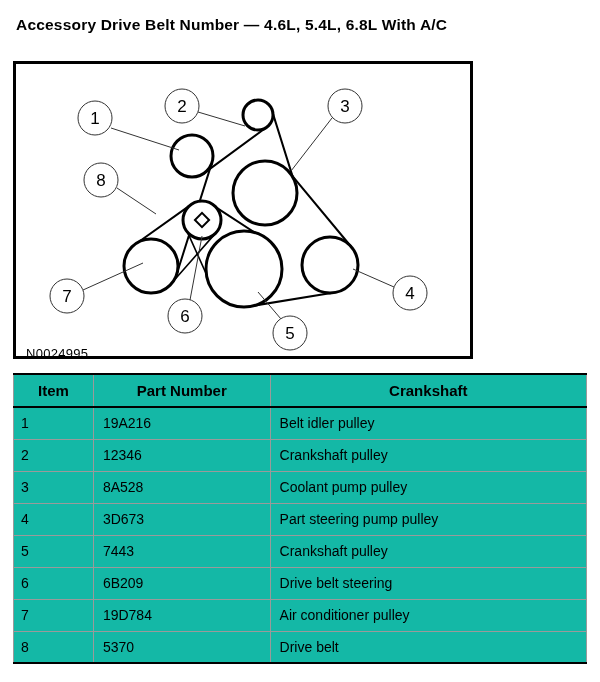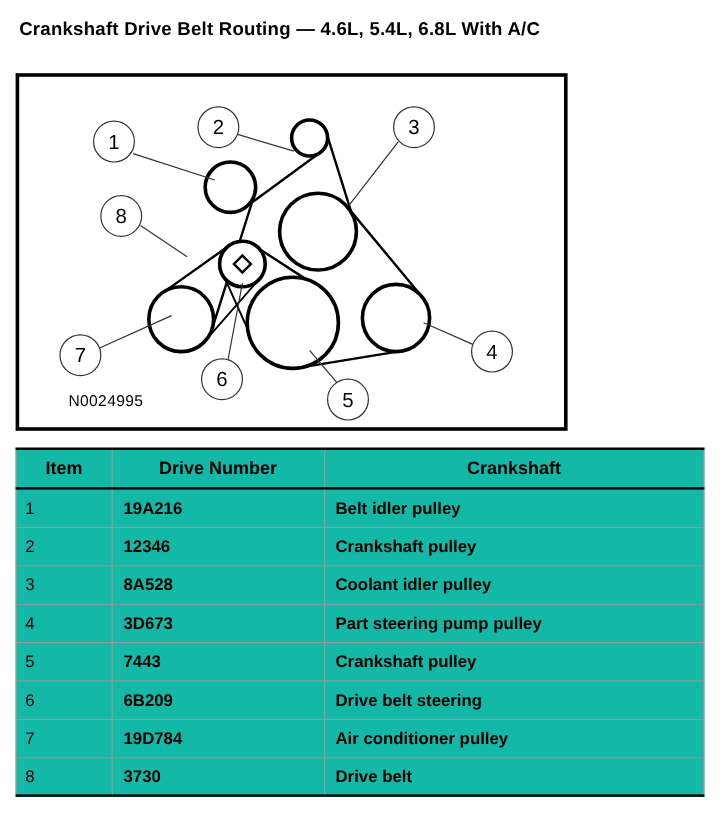--- a/index.html
+++ b/index.html
@@ -24,24 +24,23 @@
     position:absolute;
     left:13px; top:61px;
     width:460px; height:298px;
     border:3px solid #000;
     background:#fff;
     box-sizing:border-box;
   }
   #diagram-svg{display:block;width:100%;height:100%;}
   #figure-id{
     position:absolute;
-    left:26px; top:326px;
+    left:26px; top:346px;
     font-size:13px;
     letter-spacing:0.3px;
-    margin-left:31px;
   }
   #parts-table{
     position:absolute;
     left:13px; top:373px;
     width:574px;
     border-collapse:collapse;
     background:#14b8a6;
   }
   #parts-table th, #parts-table td{
     border:1px solid #9a9a9a;
@@ -62,27 +61,27 @@
     padding-left:7px;
     vertical-align:middle;
   }
   #parts-table tbody tr:last-child td{
     border-bottom:2px solid #000;
   }
   .col-item{width:80px;}
   .col-part{width:177px;}
   .col-desc{width:317px;}
   .cell-item{}
-  .cell-part{padding-left:9px !important;font-weight:bold;}
-  .cell-desc{padding-left:9px !important;font-weight:bold;}
+  .cell-part{padding-left:9px !important;}
+  .cell-desc{padding-left:9px !important;}
 </style>
 </head>
 <body>
 
-<div id="page-title">Crankshaft Drive Belt Routing — 4.6L, 5.4L, 6.8L With A/C</div>
+<div id="page-title">Accessory Drive Belt Number — 4.6L, 5.4L, 6.8L With A/C</div>
 
 <div id="diagram-frame">
   <svg id="diagram-svg" viewBox="0 0 454 292" xmlns="http://www.w3.org/2000/svg">
     <g id="belt-path-group">
         <line x1="256.9399580974544" y1="49.65923452971563" x2="280.8719106079027" y2="126.13970033006001" stroke="#000000" stroke-width="2" stroke-linecap="round"></line>
         <line x1="272.75257731958766" y1="107.55670103092784" x2="334.78350515463916" y2="182.23711340206185" stroke="#000000" stroke-width="2" stroke-linecap="round"></line>
         <line x1="315.3009191818691" y1="228.96976241018584" x2="229.76553317539378" y2="242.9589632709665" stroke="#000000" stroke-width="2" stroke-linecap="round"></line>
         <line x1="256.85175088988126" y1="180.2699278086732" x2="200.42587544494063" y2="143.6349639043366" stroke="#000000" stroke-width="2" stroke-linecap="round"></line>
         <line x1="173.27439336472548" y1="141.89117525219564" x2="116.91624320250462" y2="181.95061746364644" stroke="#000000" stroke-width="2" stroke-linecap="round"></line>
         <line x1="160.29974145115128" y1="211.42990363179274" x2="195.67757668422877" y2="99.33436949139436" stroke="#000000" stroke-width="2" stroke-linecap="round"></line>
@@ -151,39 +150,39 @@
 
 <table id="parts-table">
   <colgroup>
     <col class="col-item">
       <col class="col-part">
       <col class="col-desc">
   </colgroup>
   <thead>
     <tr>
       <th>Item</th>
-      <th>Drive Number</th>
+      <th>Part Number</th>
       <th>Crankshaft</th>
     </tr>
   </thead>
   <tbody id="parts-table-body">
       <tr>
         <td class="cell-item">1</td>
         <td class="cell-part">19A216</td>
         <td class="cell-desc">Belt idler pulley</td>
       </tr>
       <tr>
         <td class="cell-item">2</td>
         <td class="cell-part">12346</td>
         <td class="cell-desc">Crankshaft pulley</td>
       </tr>
       <tr>
         <td class="cell-item">3</td>
         <td class="cell-part">8A528</td>
-        <td class="cell-desc">Coolant idler pulley</td>
+        <td class="cell-desc">Coolant pump pulley</td>
       </tr>
       <tr>
         <td class="cell-item">4</td>
         <td class="cell-part">3D673</td>
         <td class="cell-desc">Part steering pump pulley</td>
       </tr>
       <tr>
         <td class="cell-item">5</td>
         <td class="cell-part">7443</td>
         <td class="cell-desc">Crankshaft pulley</td>
@@ -193,17 +192,17 @@
         <td class="cell-part">6B209</td>
         <td class="cell-desc">Drive belt steering</td>
       </tr>
       <tr>
         <td class="cell-item">7</td>
         <td class="cell-part">19D784</td>
         <td class="cell-desc">Air conditioner pulley</td>
       </tr>
       <tr>
         <td class="cell-item">8</td>
-        <td class="cell-part">3730</td>
+        <td class="cell-part">5370</td>
         <td class="cell-desc">Drive belt</td>
       </tr>
     </tbody>
 </table>
 
 </body></html>

